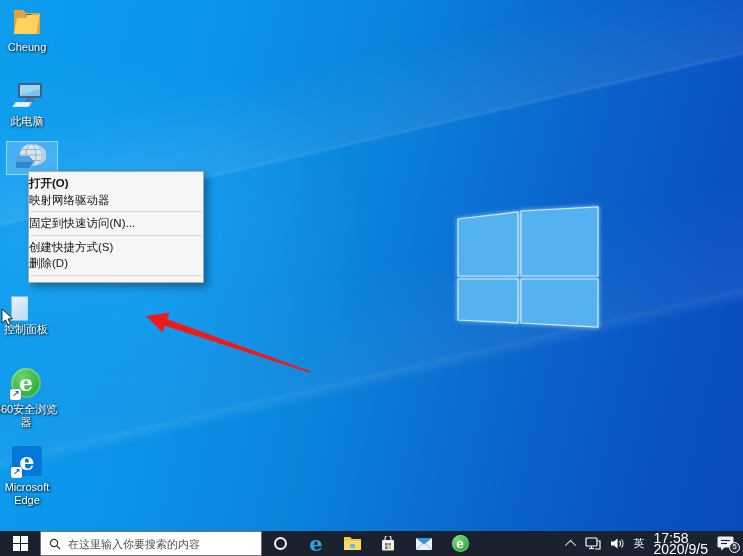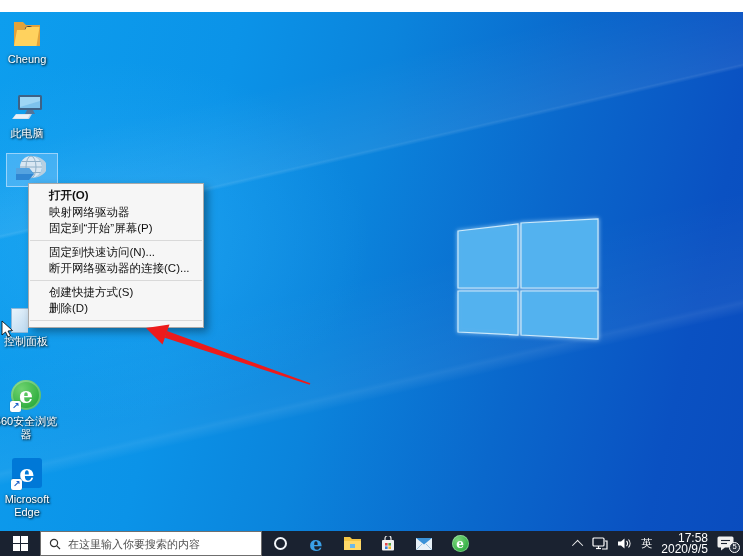--- a/index.html
+++ b/index.html
@@ -6,21 +6,20 @@
   html,body { width:743px; height:556px; overflow:hidden; }
   body { font-family:"Liberation Sans","DejaVu Sans",sans-serif; position:relative; }
 
   
   .desktop {
     position:absolute; inset:0;
     background:
       radial-gradient(ellipse 420px 300px at 16% 42%, rgba(70,190,255,.30), rgba(70,190,255,0) 60%),
       linear-gradient(103deg, #0d9eee 0%, #0b93e8 28%, #0b84dc 46%, #0a68cc 68%, #0a51c2 88%, #0a4cbe 100%);
     overflow:hidden;
-    margin-top:12px;
   }
   .beam { position:absolute; pointer-events:none; }
   .beam1 { left:-120px; top:40px; width:1100px; height:170px;
     background:linear-gradient(to bottom, rgba(255,255,255,0) 0%, rgba(255,255,255,.07) 49%, rgba(255,255,255,.12) 50%, rgba(255,255,255,0) 52%);
     transform:rotate(-13deg); }
   .beam2 { left:-150px; top:260px; width:1100px; height:220px;
     background:linear-gradient(to bottom, rgba(255,255,255,0) 0%, rgba(255,255,255,.05) 48%, rgba(255,255,255,.09) 50%, rgba(255,255,255,0) 55%);
     transform:rotate(-13deg); }
   .win-wall-logo { position:absolute; left:450px; top:193px; }
 
@@ -59,21 +58,21 @@
     background:linear-gradient(135deg,#e8f3fb,#bcd9f0); border:1px solid #8fb8d8; border-right:none;
   }
 
   
   .ctx-menu {
     position:absolute; left:28px; top:171px; width:176px;
     background:#f6f6f6; border:1px solid #a9a9a9;
     box-shadow:4px 4px 8px rgba(0,0,0,.35);
     padding:3px 0; z-index:20; font-size:11.5px; color:#111;
   }
-  .ctx-item { height:16.5px; line-height:16.5px; padding-left:20px; white-space:nowrap; }
+  .ctx-item { height:16.5px; line-height:16.5px; white-space:nowrap; }
   .ctx-item.bold { font-weight:bold; }
   .ctx-sep { border:none; border-top:1px solid #d9d9d9; margin:3px 1px; }
 
   
   .annot { position:absolute; inset:0; z-index:30; pointer-events:none; }
 
   
   .taskbar {
     position:absolute; left:0; bottom:0; width:743px; height:25px;
     background:#1a2230; display:flex; align-items:stretch; z-index:40;
@@ -97,21 +96,21 @@
     width:17px; height:17px; border-radius:50%;
     background:radial-gradient(circle at 35% 30%, #7ed87e, #33b044 70%);
     display:flex; align-items:center; justify-content:center;
     color:#fff; font-size:12px; font-weight:bold; font-family:"DejaVu Serif",serif;
     box-shadow:inset 0 0 0 1px rgba(255,255,255,.3);
   }
   .tray { margin-left:auto; display:flex; align-items:center; gap:9px; padding-right:6px; }
   .tray-chevron { width:8px; height:8px; border-left:1.5px solid #eee; border-top:1.5px solid #eee;
     transform:rotate(45deg) translateY(2px); }
   .tray-lang { color:#fff; font-size:11px; }
-  .tray-clock { color:#fff; font-size:12px; line-height:11px; text-align:right; white-space:nowrap; }
+  .tray-clock { color:#fff; font-size:14px; line-height:11px; text-align:left; white-space:nowrap; }
   .tray-item { display:flex; align-items:center; justify-content:center; cursor:pointer; }
   .ac-wrap { position:relative; width:20px; height:18px; }
   .ac-badge {
     position:absolute; right:-3px; bottom:0; width:11px; height:11px; border-radius:50%;
     background:#2a3342; border:1px solid #fff; color:#fff; font-size:7.5px;
     display:flex; align-items:center; justify-content:center; line-height:1;
   }
 </style>
 </head>
 <body>
@@ -199,24 +198,22 @@
     <div class="glyph">
       <div class="edge-tile">e</div>
       <span class="shortcut-ovl">↗</span>
     </div>
     <div class="lbl">Microsoft Edge</div>
   </div>
 
   <div class="ctx-menu">
     <div class="ctx-item bold">打开(O)</div>
     <div class="ctx-item">映射网络驱动器</div>
-    <div class="ctx-item">固定到“开始”屏幕(P)</div>
     <hr class="ctx-sep">
     <div class="ctx-item">固定到快速访问(N)...</div>
-    <div class="ctx-item">断开网络驱动器的连接(C)...</div>
     <hr class="ctx-sep">
     <div class="ctx-item">创建快捷方式(S)</div>
     <div class="ctx-item">删除(D)</div>
     <hr class="ctx-sep">
   </div>
 
   <svg class="annot" width="743" height="556" viewBox="0 0 743 556">
     <g>
       <polygon points="167.0,319.1 310.3,371.2 309.7,372.8 164.8,325.7" fill="#ed1b1b"></polygon>
       <polygon points="146,316 169.5,312.5 162.5,332.5" fill="#ed1b1b"></polygon>

